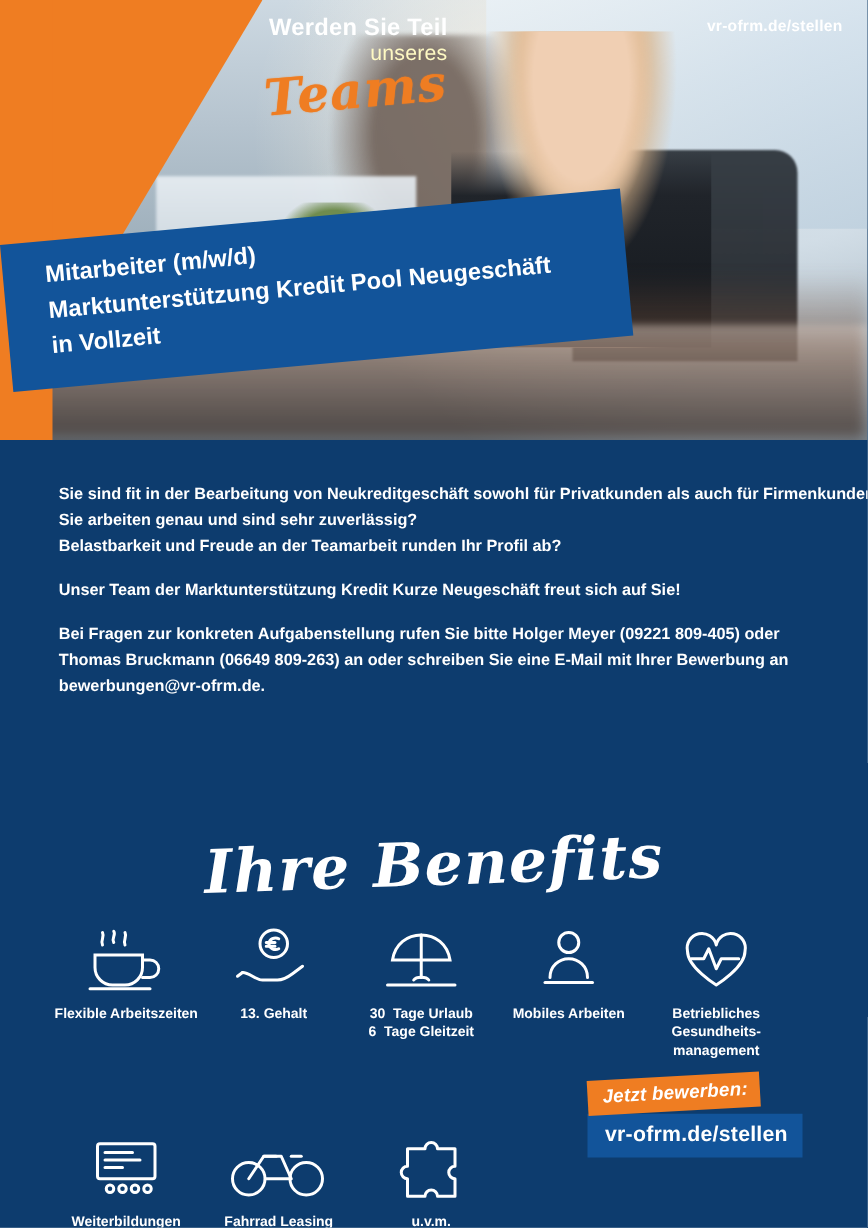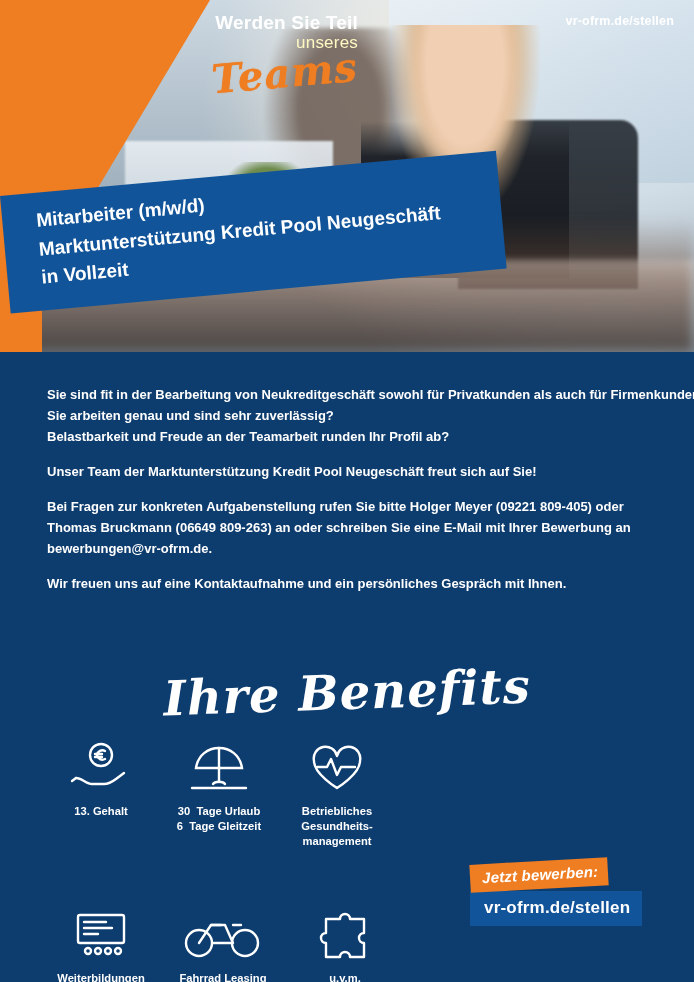--- a/index.html
+++ b/index.html
@@ -212,33 +212,45 @@
       <div class="tl">in Vollzeit</div>
     </div>
   </div>
 
   <div class="body-blue">
 
     <div class="copy">
       <p class="mono-line">Sie sind fit in der Bearbeitung von Neukreditgeschäft sowohl für Privatkunden als auch für Firmenkunden?
 Sie arbeiten genau und sind sehr zuverlässig?
 Belastbarkeit und Freude an der Teamarbeit runden Ihr Profil ab?</p>
-      <p class="mono-line">Unser Team der Marktunterstützung Kredit Pool Neugeschäft freut sich auf Sie!</p>
+      <p class="mono-line">Unser Team der Marktunterstützung Kredit Kurze Neugeschäft freut sich auf Sie!</p>
       <p class="mono-line">Bei Fragen zur konkreten Aufgabenstellung rufen Sie bitte Holger Meyer (09221 809-405) oder
 Thomas Bruckmann (06649 809-263) an oder schreiben Sie eine E-Mail mit Ihrer Bewerbung an
 bewerbungen@vr-ofrm.de.</p>
-      <p class="mono-line">Wir freuen uns auf eine Kontaktaufnahme und ein persönliches Gespräch mit Ihnen.</p>
     </div>
 
     <div class="benefits-title">Ihre Benefits</div>
 
     <div class="benefits-grid">
 
       <div class="brow row1">
 
+        <div class="bcell">
+          <div class="ico">
+            <svg width="66" height="52" viewBox="0 0 66 52" fill="none" stroke="#ffffff" stroke-width="2.4" stroke-linecap="round">
+              <path d="M14 14c-2-4 2-6 0-10"></path>
+              <path d="M23 12c-2-4 2-6 0-9"></path>
+              <path d="M32 14c-2-4 2-6 0-10"></path>
+              <path d="M8 22h38v10a14 14 0 0 1-14 14H22A14 14 0 0 1 8 32V22z"></path>
+              <path d="M46 26h6a7 7 0 0 1 0 14h-6"></path>
+              <path d="M4 49h48"></path>
+            </svg>
+          </div>
+          <div class="lbl mono-line">Flexible Arbeitszeiten</div>
+        </div>
 
         <div class="bcell">
           <div class="ico">
             <svg width="66" height="52" viewBox="0 0 66 52" fill="none" stroke="#ffffff" stroke-width="2.4" stroke-linecap="round">
               <circle cx="33" cy="13" r="11"></circle>
               <path d="M37 9a5.5 5.5 0 0 0-8 4 5.5 5.5 0 0 0 8 4"></path>
               <path d="M27 12h7M27 15h7"></path>
               <path d="M8 36c6 0 10 6 16 6h12c5 0 8-2 12-5l8-6"></path>
               <path d="M8 36l-4 3"></path>
             </svg>
@@ -252,20 +264,30 @@
               <path d="M10 26c2-13 12-20 23-20s21 7 23 20z"></path>
               <path d="M33 6v34"></path>
               <path d="M27 42c2-3 10-3 12 0"></path>
               <path d="M6 46h54"></path>
             </svg>
           </div>
           <div class="lbl mono-line">30  Tage Urlaub
 6  Tage Gleitzeit</div>
         </div>
 
+        <div class="bcell">
+          <div class="ico">
+            <svg width="66" height="52" viewBox="0 0 66 52" fill="none" stroke="#ffffff" stroke-width="2.4" stroke-linecap="round">
+              <circle cx="33" cy="12" r="8"></circle>
+              <path d="M18 40c0-9 7-15 15-15s15 6 15 15"></path>
+              <path d="M14 44h38"></path>
+            </svg>
+          </div>
+          <div class="lbl mono-line">Mobiles Arbeiten</div>
+        </div>
 
         <div class="bcell">
           <div class="ico">
             <svg width="66" height="52" viewBox="0 0 66 52" fill="none" stroke="#ffffff" stroke-width="2.4" stroke-linecap="round" stroke-linejoin="round">
               <path d="M33 46S10 32 10 19a11 11 0 0 1 23-5 11 11 0 0 1 23 5c0 13-23 27-23 27z"></path>
               <path d="M13 25h10l4-8 6 16 4-8h14"></path>
             </svg>
           </div>
           <div class="lbl mono-line">Betriebliches
 Gesundheits-

